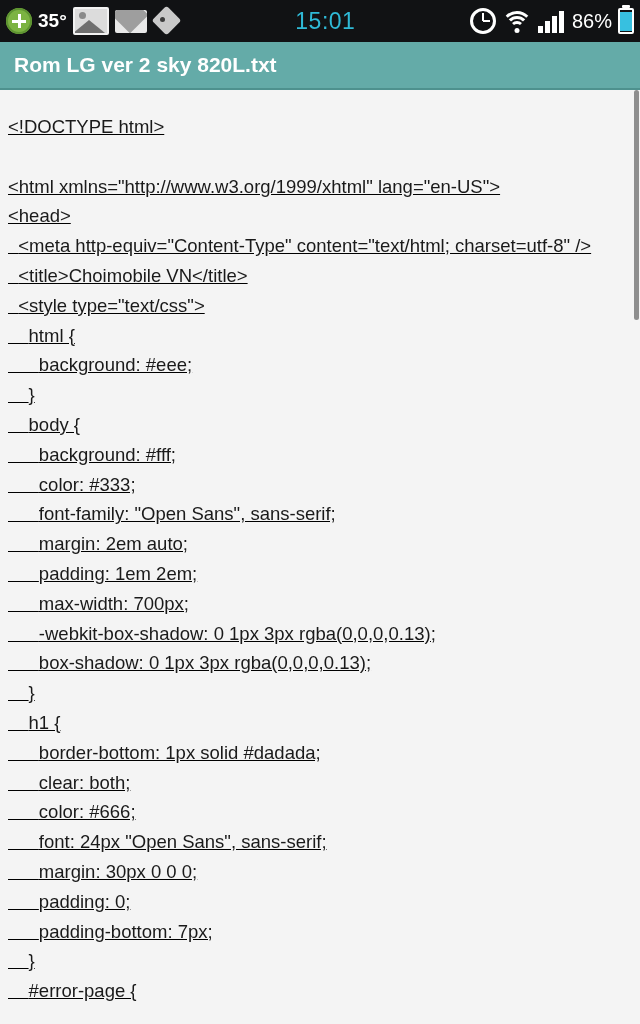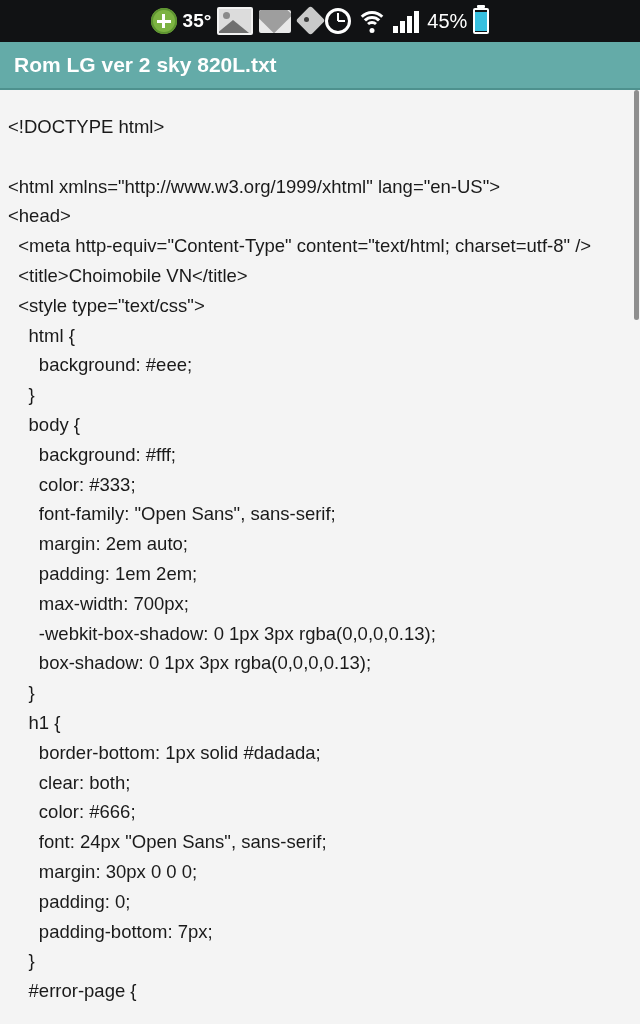--- a/index.html
+++ b/index.html
@@ -237,20 +237,21 @@
   }
 
   
   .content {
     position: relative;
     height: calc(1024px - 42px - 48px);
     background: #f4f4f4;
     overflow: hidden;
     padding: 22px 10px 0 8px;
     box-sizing: border-box;
+    text-decoration: underline;
   }
   pre.code {
     margin: 0;
     font-family: "Liberation Sans", sans-serif;
     font-size: 18.5px;
     line-height: 29.8px;
     color: #1a1a1a;
     white-space: pre-wrap;
     word-break: break-word;
   }
@@ -276,35 +277,36 @@
 <body>
 
 <div class="statusbar">
   <div class="sb-left">
     <div class="icon-circle-plus"></div>
     <div class="temp">35°</div>
     <div class="icon-photo"></div>
     <div class="icon-mail"></div>
     <div class="icon-tag"></div>
   </div>
+  <div class="sb-mid">15:01</div>
   <div class="sb-right">
     <div class="icon-clock"></div>
     <div class="icon-wifi">
       <span class="w1"></span>
         <span class="w2"></span>
         <span class="w3"></span>
         <span class="dot"></span>
     </div>
     <div class="icon-signal">
       <i></i>
         <i></i>
         <i></i>
         <i></i>
     </div>
-    <div class="battery-text">45%</div>
+    <div class="battery-text">86%</div>
     <div class="icon-battery">
         <i></i>
       </div>
   </div>
 </div>
 
 <div class="titlebar">
   <div class="title">Rom LG ver 2 sky 820L.txt</div>
 </div>
 

